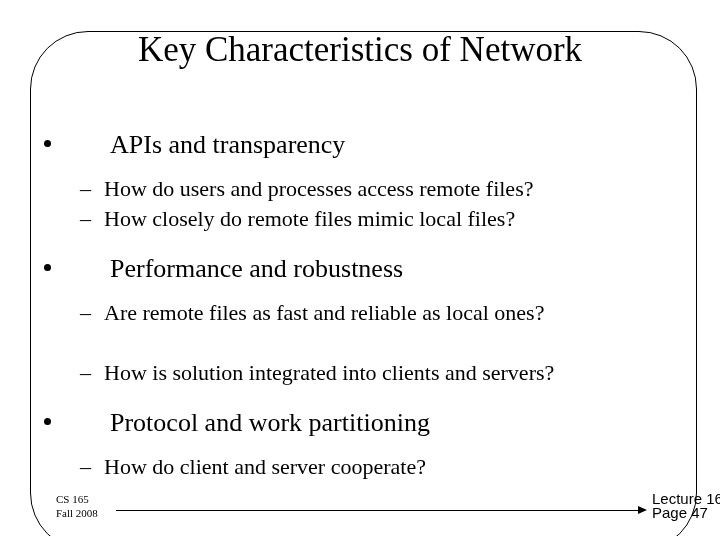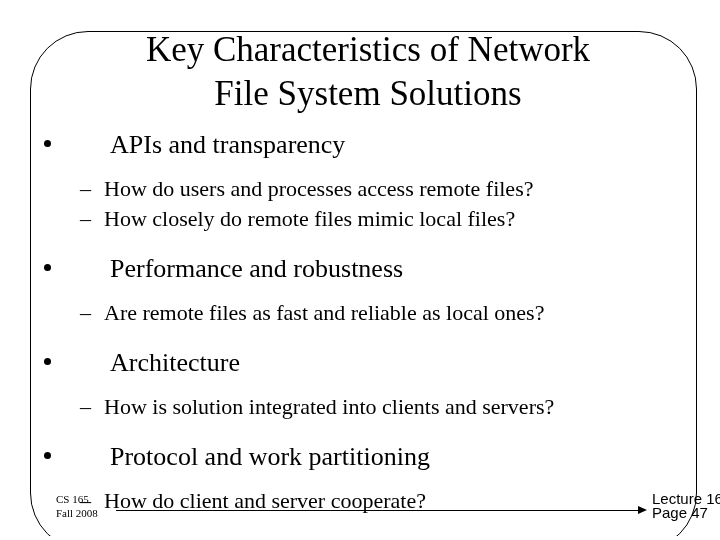--- a/index.html
+++ b/index.html
@@ -36,21 +36,21 @@
     left: 0;
     top: 536px;
     width: 720px;
     height: 8px;
     background: #ffffff;
   }
 
   
   .title {
     position: absolute;
-    left: 48px;
+    left: 40px;
     top: 28px;
     width: 640px;
     text-align: center;
     font-size: 35px;
     line-height: 44px;
     letter-spacing: 0px;
     white-space: nowrap;
   }
   .title-line { display: block; }
 
@@ -141,21 +141,20 @@
 </style>
 </head>
 <body>
 
 <div id="slide">
 
   <div class="frame"></div>
 
   <div class="title">
     <span class="title-line">Key Characteristics of Network</span>
-    <span class="title-line">File System Solutions</span>
   </div>
 
   <div class="body">
 
     <div class="group">
       <div class="bullet-l1">
         <span class="dot"></span>
         <span>APIs and transparency</span>
       </div>
       <div class="sp-a"></div>
@@ -179,24 +178,20 @@
       <div class="sp-a"></div>
       <div class="bullet-l2">
         <span class="dash">–</span>
         <span>Are remote files as fast and reliable as local ones?</span>
       </div>
     </div>
 
     <div class="sp-b"></div>
 
     <div class="group">
-      <div class="bullet-l1">
-        <span class="dot"></span>
-        <span>Architecture</span>
-      </div>
       <div class="sp-a"></div>
       <div class="bullet-l2">
         <span class="dash">–</span>
         <span>How is solution integrated into clients and servers?</span>
       </div>
     </div>
 
     <div class="sp-b"></div>
 
     <div class="group">

